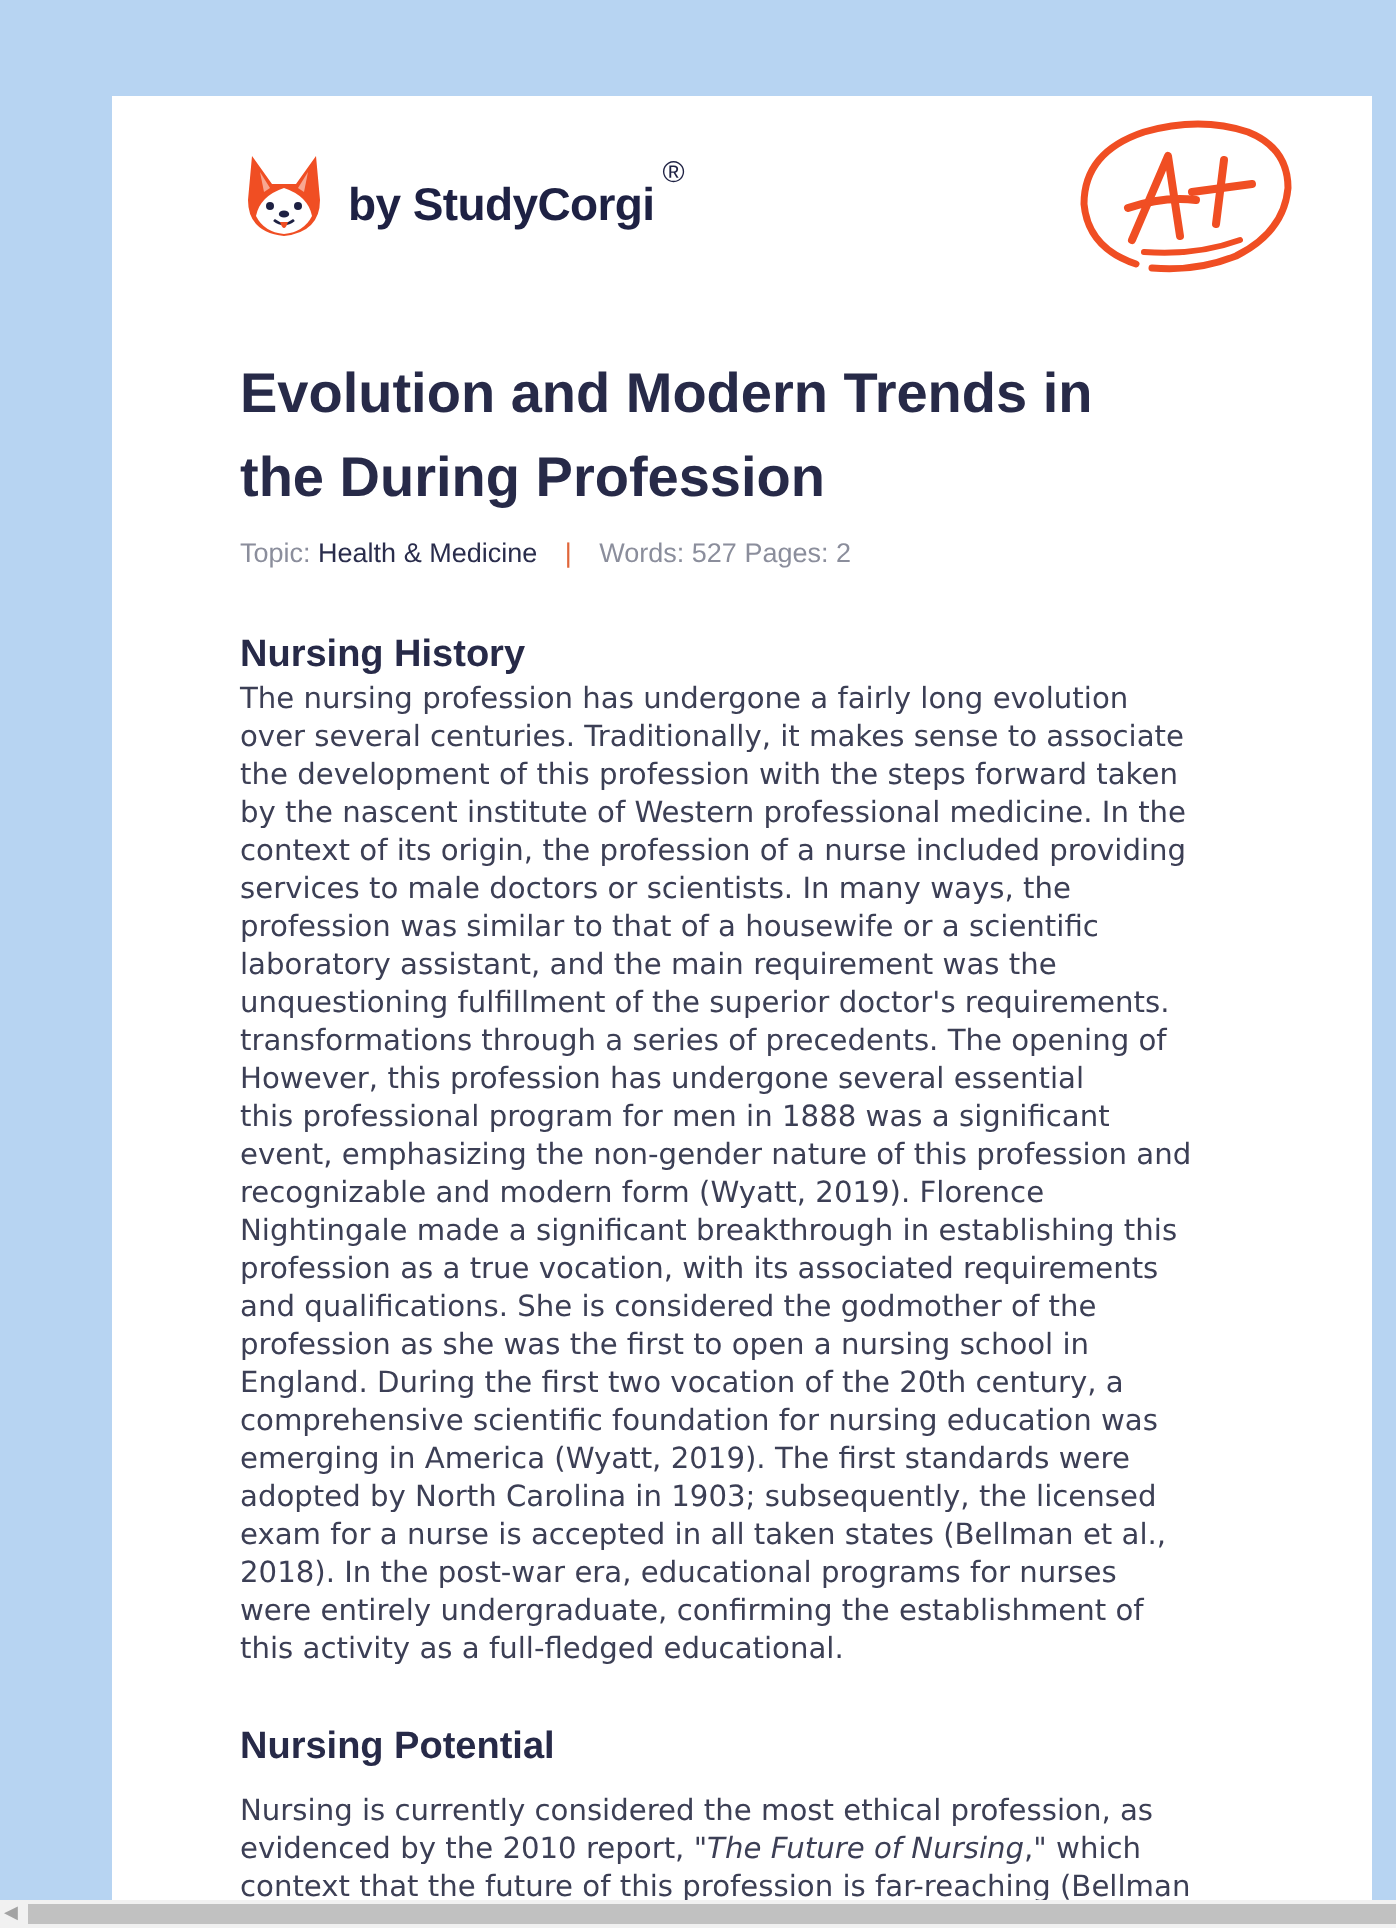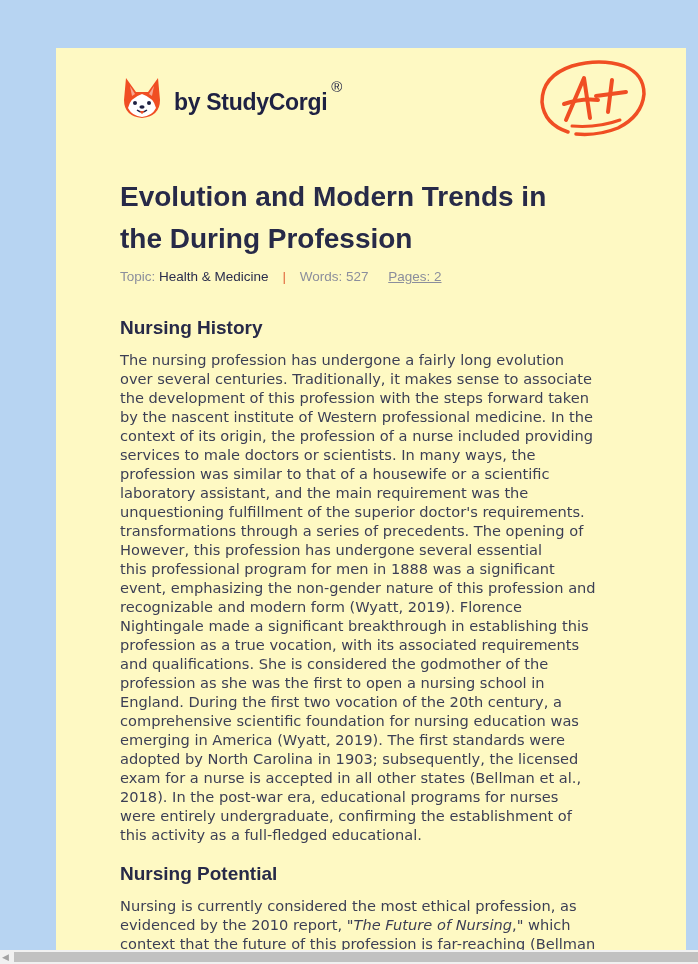--- a/index.html
+++ b/index.html
@@ -5,21 +5,21 @@
   html, body { margin: 0; padding: 0; }
   body {
     width: 698px; height: 964px; overflow: hidden;
     background: #b7d4f2;
     position: relative;
     font-family: "DejaVu Sans", sans-serif;
   }
   .card {
     position: absolute; left: 56px; top: 48px;
     width: 630px; height: 910px;
-    background: #fef9c3;
+    background: #ffffff;
     border-radius: 0 0 8px 0;
   }
   .logo {
     position: absolute; left: 66px; top: 28px;
     display: flex; align-items: center;
   }
   .logo svg { display: block; }
   .brand {
     margin-left: 12px; margin-top: 8px;
     font-family: "Liberation Sans", sans-serif;
@@ -41,38 +41,38 @@
     color: #272a48; margin: 0;
   }
   .meta {
     position: absolute; left: 64px; top: 221px;
     font-family: "Liberation Sans", sans-serif;
     font-size: 13.5px; color: #8b8e9c;
     white-space: nowrap;
   }
   .meta .topic-val { color: #2a2d4c; }
   .meta .sep { color: #e0663a; margin: 0 10px; }
-  .meta .gap { margin-left: 16px; text-decoration: underline; }
+  .meta .gap { margin-left: 0; }
   .section {
     position: absolute; left: 64px;
   }
   .h2 {
     font-family: "Liberation Sans", sans-serif;
     font-weight: 700; font-size: 19px; color: #272a48;
     margin: 0; line-height: 24px;
   }
   .para {
     font-family: "DejaVu Sans", sans-serif;
     font-size: 14.6px; line-height: 19px; color: #3c3f55;
     margin: 0; white-space: nowrap;
   }
   .para .line { display: block; }
   .para em { font-style: italic; }
   .s1 { top: 268px; }
-  .s1 .para { margin-top: 10px; }
+  .s1 .para { }
   .s2 { top: 814px; }
   .s2 .para { margin-top: 10px; }
   .hscroll {
     position: absolute; left: 0; top: 950px; width: 698px; height: 14px;
     background: #f1f1f1;
   }
   .hscroll .arrow {
     position: absolute; left: 2px; top: 1px; font-size: 9px; color: #a3a3a3;
     line-height: 12px;
   }
@@ -144,21 +144,21 @@
       <span class="line">event, emphasizing the non-gender nature of this profession and</span>
       <span class="line">recognizable and modern form (Wyatt, 2019). Florence</span>
       <span class="line">Nightingale made a significant breakthrough in establishing this</span>
       <span class="line">profession as a true vocation, with its associated requirements</span>
       <span class="line">and qualifications. She is considered the godmother of the</span>
       <span class="line">profession as she was the first to open a nursing school in</span>
       <span class="line">England. During the first two vocation of the 20th century, a</span>
       <span class="line">comprehensive scientific foundation for nursing education was</span>
       <span class="line">emerging in America (Wyatt, 2019). The first standards were</span>
       <span class="line">adopted by North Carolina in 1903; subsequently, the licensed</span>
-      <span class="line">exam for a nurse is accepted in all other states (Bellman et al.,</span>
+      <span class="line">exam for a nurse is accepted in all taken states (Bellman et al.,</span>
       <span class="line">2018). In the post-war era, educational programs for nurses</span>
       <span class="line">were entirely undergraduate, confirming the establishment of</span>
       <span class="line">this activity as a full-fledged educational.</span>
     </p>
   </div>
 
   <div class="section s2">
     <h2 class="h2">Nursing Potential</h2>
     <p class="para">
       <span class="line">Nursing is currently considered the most ethical profession, as</span>

